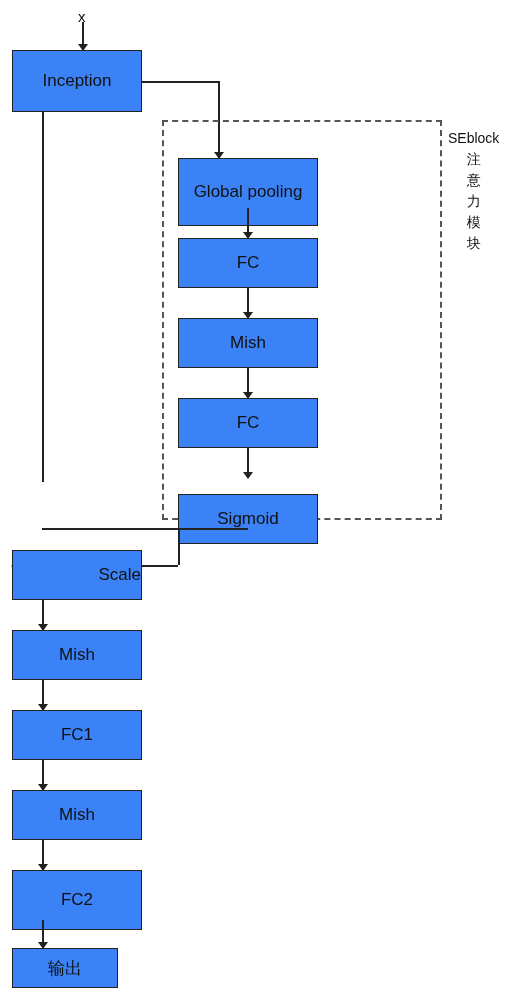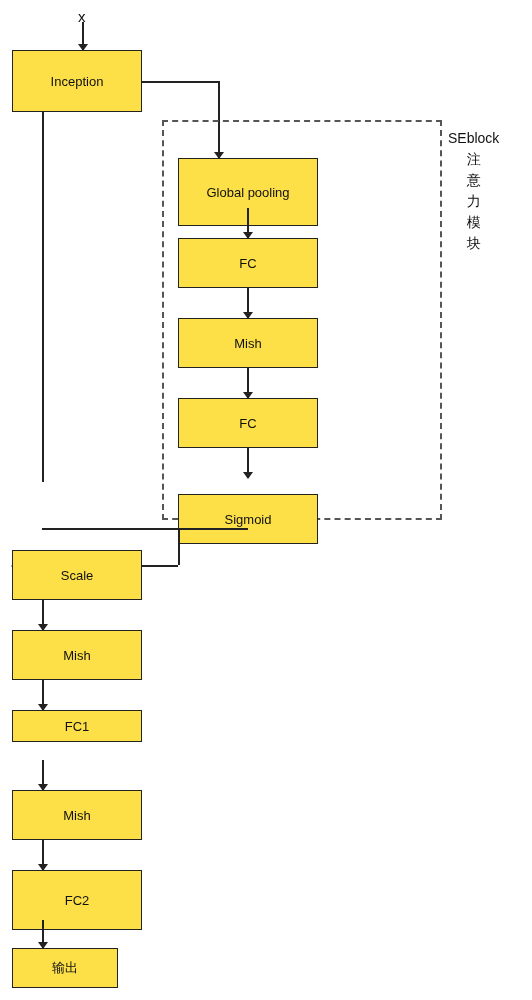--- a/index.html
+++ b/index.html
@@ -12,25 +12,25 @@
       overflow: hidden;
     }
     .diagram {
       position: relative;
       width: 532px;
       height: 1000px;
     }
     .block {
       position: absolute;
       border: 1.5px solid #222;
-      background: #fde047;
+      background: #3b82f6;
       display: flex;
       align-items: center;
       justify-content: center;
-      font-size: 13px;
+      font-size: 17px;
       color: #111;
     }
     .dashed-box {
       position: absolute;
       border: 2px dashed #555;
       background: transparent;
     }
     .label-text {
       position: absolute;
       font-size: 14px;
@@ -140,33 +140,33 @@
     <span>Sigmoid</span>
   </div>
 
   <div class="line-h" style="left:42px; top:528px; width:206px;"></div>
 
   <div class="arr-left" style="left:12px; top:565px; width:32px;"></div>
 
   <div class="line-v" style="left:178px; top:528px; height:37px;"></div>
   <div class="line-h" style="left:42px; top:565px; width:136px;"></div>
 
-  <div class="block" style="left:12px; top:550px; width:130px; height:50px;">
+  <div class="block" style="left:12px; top:550px; width:130px; height:50px;justify-content:flex-end;">
     <span>Scale</span>
   </div>
 
   <div class="arr-down" style="left:42px; top:600px; height:30px;"></div>
 
   <div class="block" style="left:12px; top:630px; width:130px; height:50px;">
     <span>Mish</span>
   </div>
 
   <div class="arr-down" style="left:42px; top:680px; height:30px;"></div>
 
-  <div class="block" style="left:12px; top:710px; width:130px; height:32px;">
+  <div class="block" style="left:12px; top:710px; width:130px; height:50px;">
     <span>FC1</span>
   </div>
 
   <div class="arr-down" style="left:42px; top:760px; height:30px;"></div>
 
   <div class="block" style="left:12px; top:790px; width:130px; height:50px;">
     <span>Mish</span>
   </div>
 
   <div class="arr-down" style="left:42px; top:840px; height:30px;"></div>

